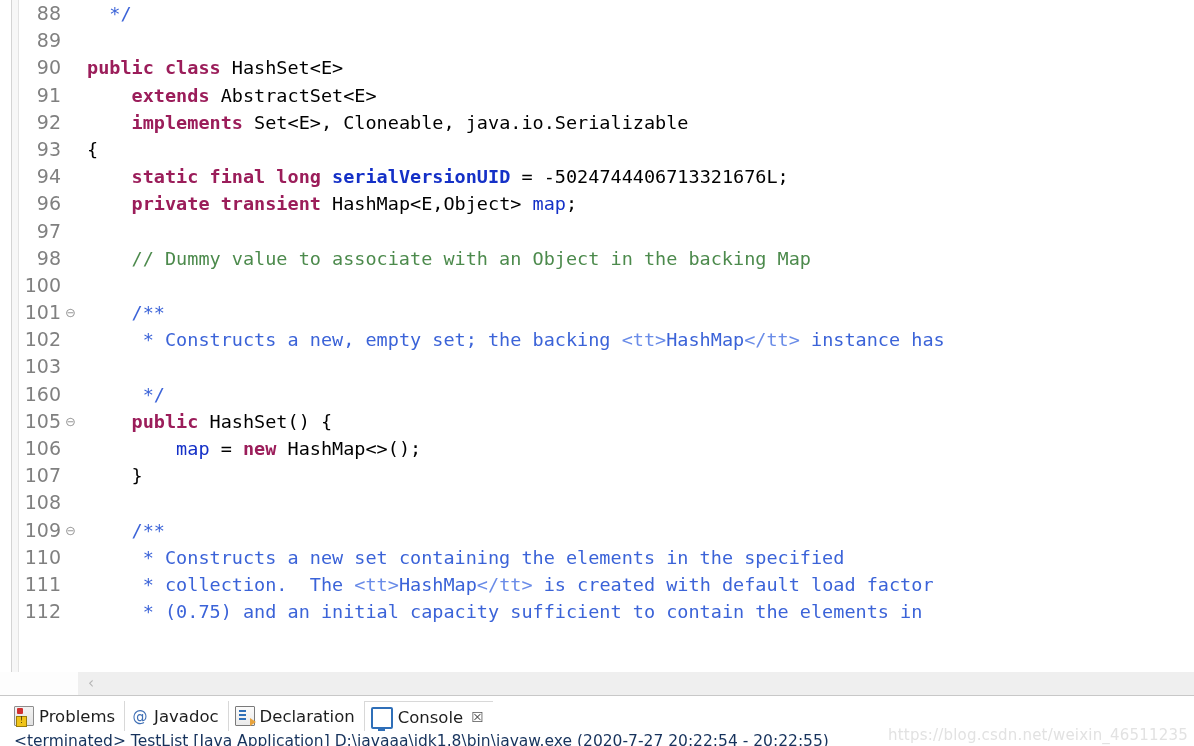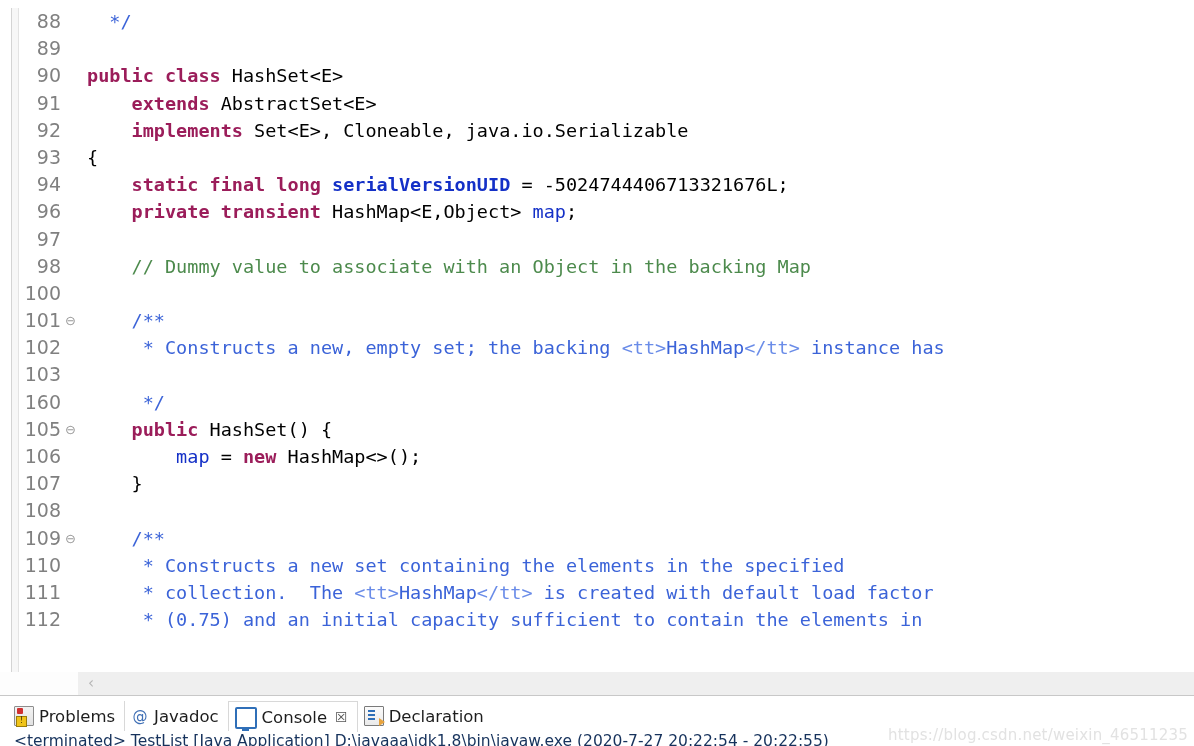--- a/index.html
+++ b/index.html
@@ -10,21 +10,21 @@
   body {
     width: 1194px;
     height: 746px;
     overflow: hidden;
     font-family: "DejaVu Sans Mono", monospace;
   }
 
   
   #editor-area {
     position: absolute;
-    left: 0; top: 8px;
+    left: 0; top: 0;
     width: 1026px;
     height: 672px;
     background: #ffffff;
     overflow: hidden;
   }
 
   
   .marker-bar {
     position: absolute;
     left: 0; top: 0;
@@ -320,26 +320,26 @@
 <div id="bottom-panel">
   <div id="tab-bar">
       <div class="view-tab">
         <span class="tab-ico ico-problems"></span>
         <span>Problems</span>
       </div>
       <div class="view-tab">
         <span class="tab-ico ico-javadoc">@</span>
         <span>Javadoc</span>
       </div>
+      <div class="view-tab">
+        <span class="tab-ico ico-declaration"></span>
+        <span>Declaration</span>
+      </div>
       <div class="view-tab active">
         <span class="tab-ico ico-console"></span>
         <span>Console</span>
         <span class="tab-close">☒</span>
       </div>
-      <div class="view-tab">
-        <span class="tab-ico ico-declaration"></span>
-        <span>Declaration</span>
-      </div>
     </div>
   <div id="console-line">&lt;terminated&gt; TestList [Java Application] D:\javaaa\jdk1.8\bin\javaw.exe (2020-7-27 20:22:54 - 20:22:55)</div>
 </div>
 
 <div id="watermark">https://blog.csdn.net/weixin_46511235</div>
 
 </body></html>

